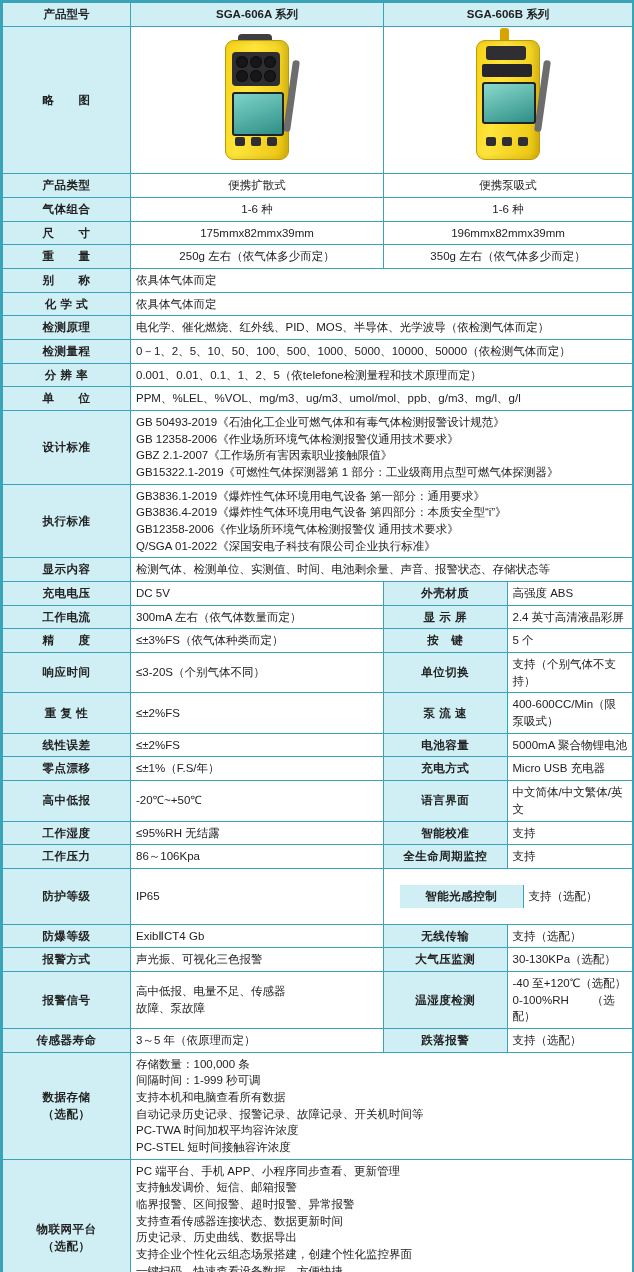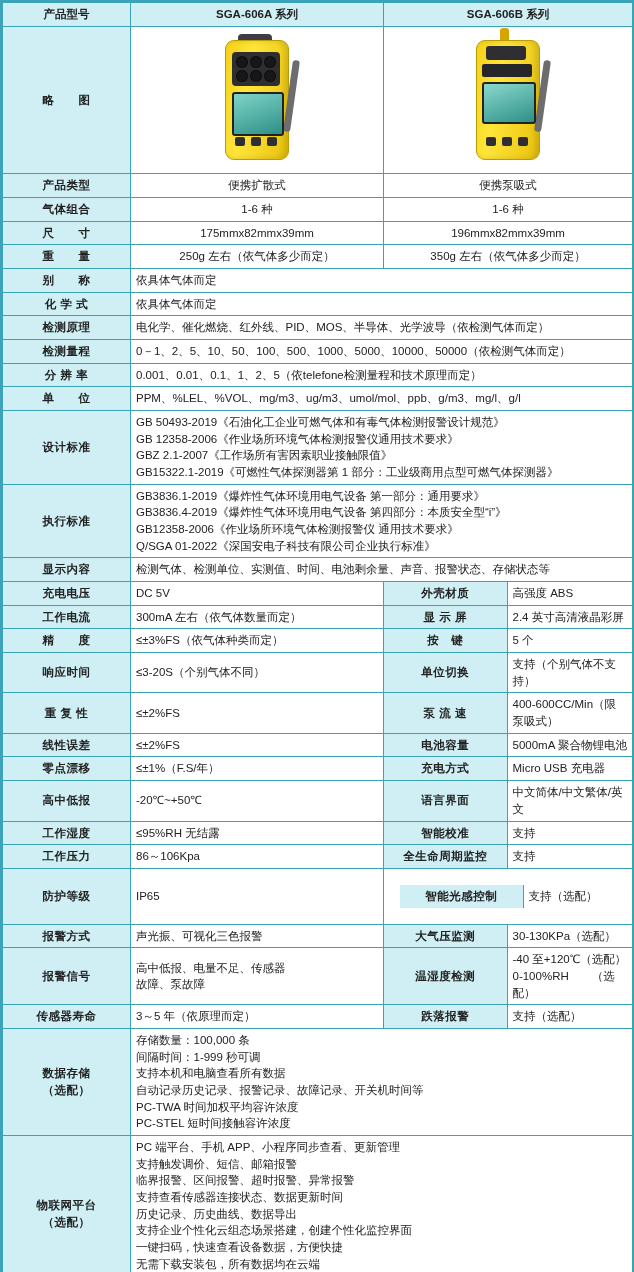--- a/index.html
+++ b/index.html
@@ -503,20 +503,38 @@
             <tbody>
                 <tr>
               <td class="lbl2" style="border:none;border-right:1px solid #3aa3b8">智能光感控制</td>
               <td class="val" style="border:none">支持（选配）</td>
             </tr>
           </tbody>
             </table>
         </td>
       </tr>
       <tr>
+        <td class="lbl">防爆等级</td>
+        <td class="val">ExibⅡCT4 Gb</td>
+        <td class="val" style="padding:0">
+          <table class="spec" style="border:none">
+            <colgroup>
+                <col style="width:123px">
+                <col>
+              </colgroup>
+            <tbody>
+                <tr>
+              <td class="lbl2" style="border:none;border-right:1px solid #3aa3b8">无线传输</td>
+              <td class="val" style="border:none">支持（选配）</td>
+            </tr>
+          </tbody>
+            </table>
+        </td>
+      </tr>
+      <tr>
         <td class="lbl">报警方式</td>
         <td class="val">声光振、可视化三色报警</td>
         <td class="val" style="padding:0">
           <table class="spec" style="border:none">
             <colgroup>
                 <col style="width:123px">
                 <col>
               </colgroup>
             <tbody>
                 <tr>

